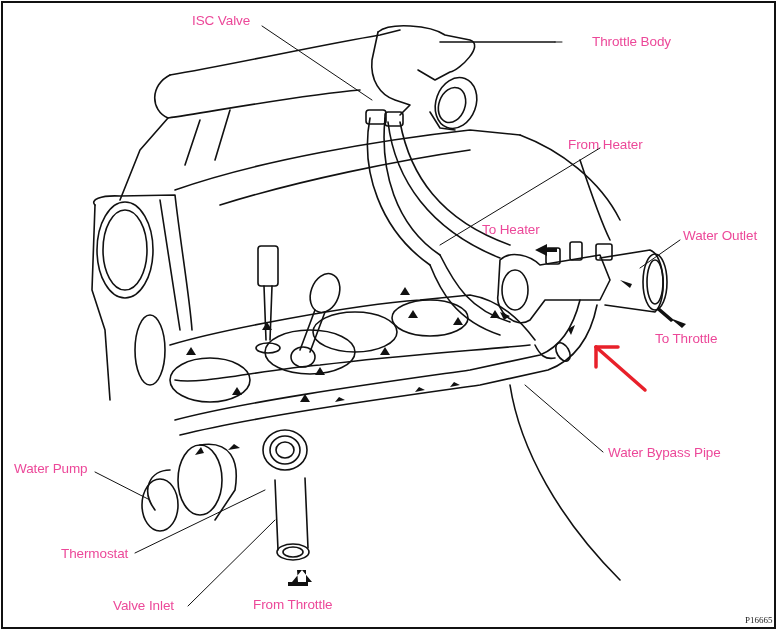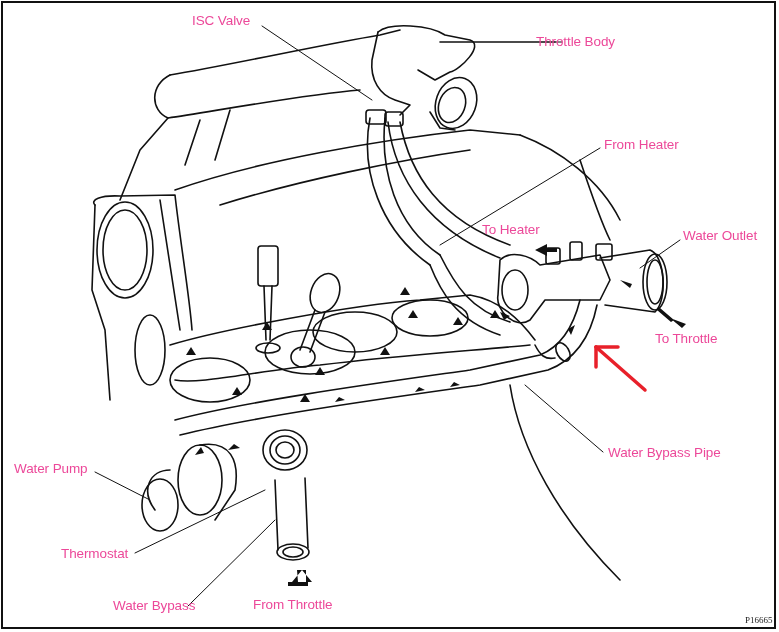--- a/index.html
+++ b/index.html
@@ -136,23 +136,23 @@
   </g>
 
   <g stroke="#e8202a" stroke-width="3.5" fill="none" stroke-linecap="round">
     <path d="M645 390 L 596 347"></path>
     <path d="M596 347 L 618 347"></path>
     <path d="M596 347 L 596 367"></path>
   </g>
 </svg>
 
 <div class="lbl" style="left:192px; top:14px;">ISC Valve</div>
-<div class="lbl" style="left:536px; top:35px;">Throttle Body</div>
-<div class="lbl" style="left:604px; top:138px;">From Heater</div>
+<div class="lbl" style="left:592px; top:35px;">Throttle Body</div>
+<div class="lbl" style="left:568px; top:138px;">From Heater</div>
 <div class="lbl" style="left:482px; top:223px;">To Heater</div>
 <div class="lbl" style="left:683px; top:229px;">Water Outlet</div>
 <div class="lbl" style="left:655px; top:332px;">To Throttle</div>
 <div class="lbl" style="left:608px; top:446px;">Water Bypass Pipe</div>
 <div class="lbl" style="left:14px; top:462px;">Water Pump</div>
 <div class="lbl" style="left:61px; top:547px;">Thermostat</div>
-<div class="lbl" style="left:113px; top:599px;">Water Bypass</div>
+<div class="lbl" style="left:113px; top:599px;">Valve Inlet</div>
 <div class="lbl" style="left:253px; top:598px;">From Throttle</div>
 <div class="code" style="left:745px; top:615px;">P16665</div>
 
 </body></html>

